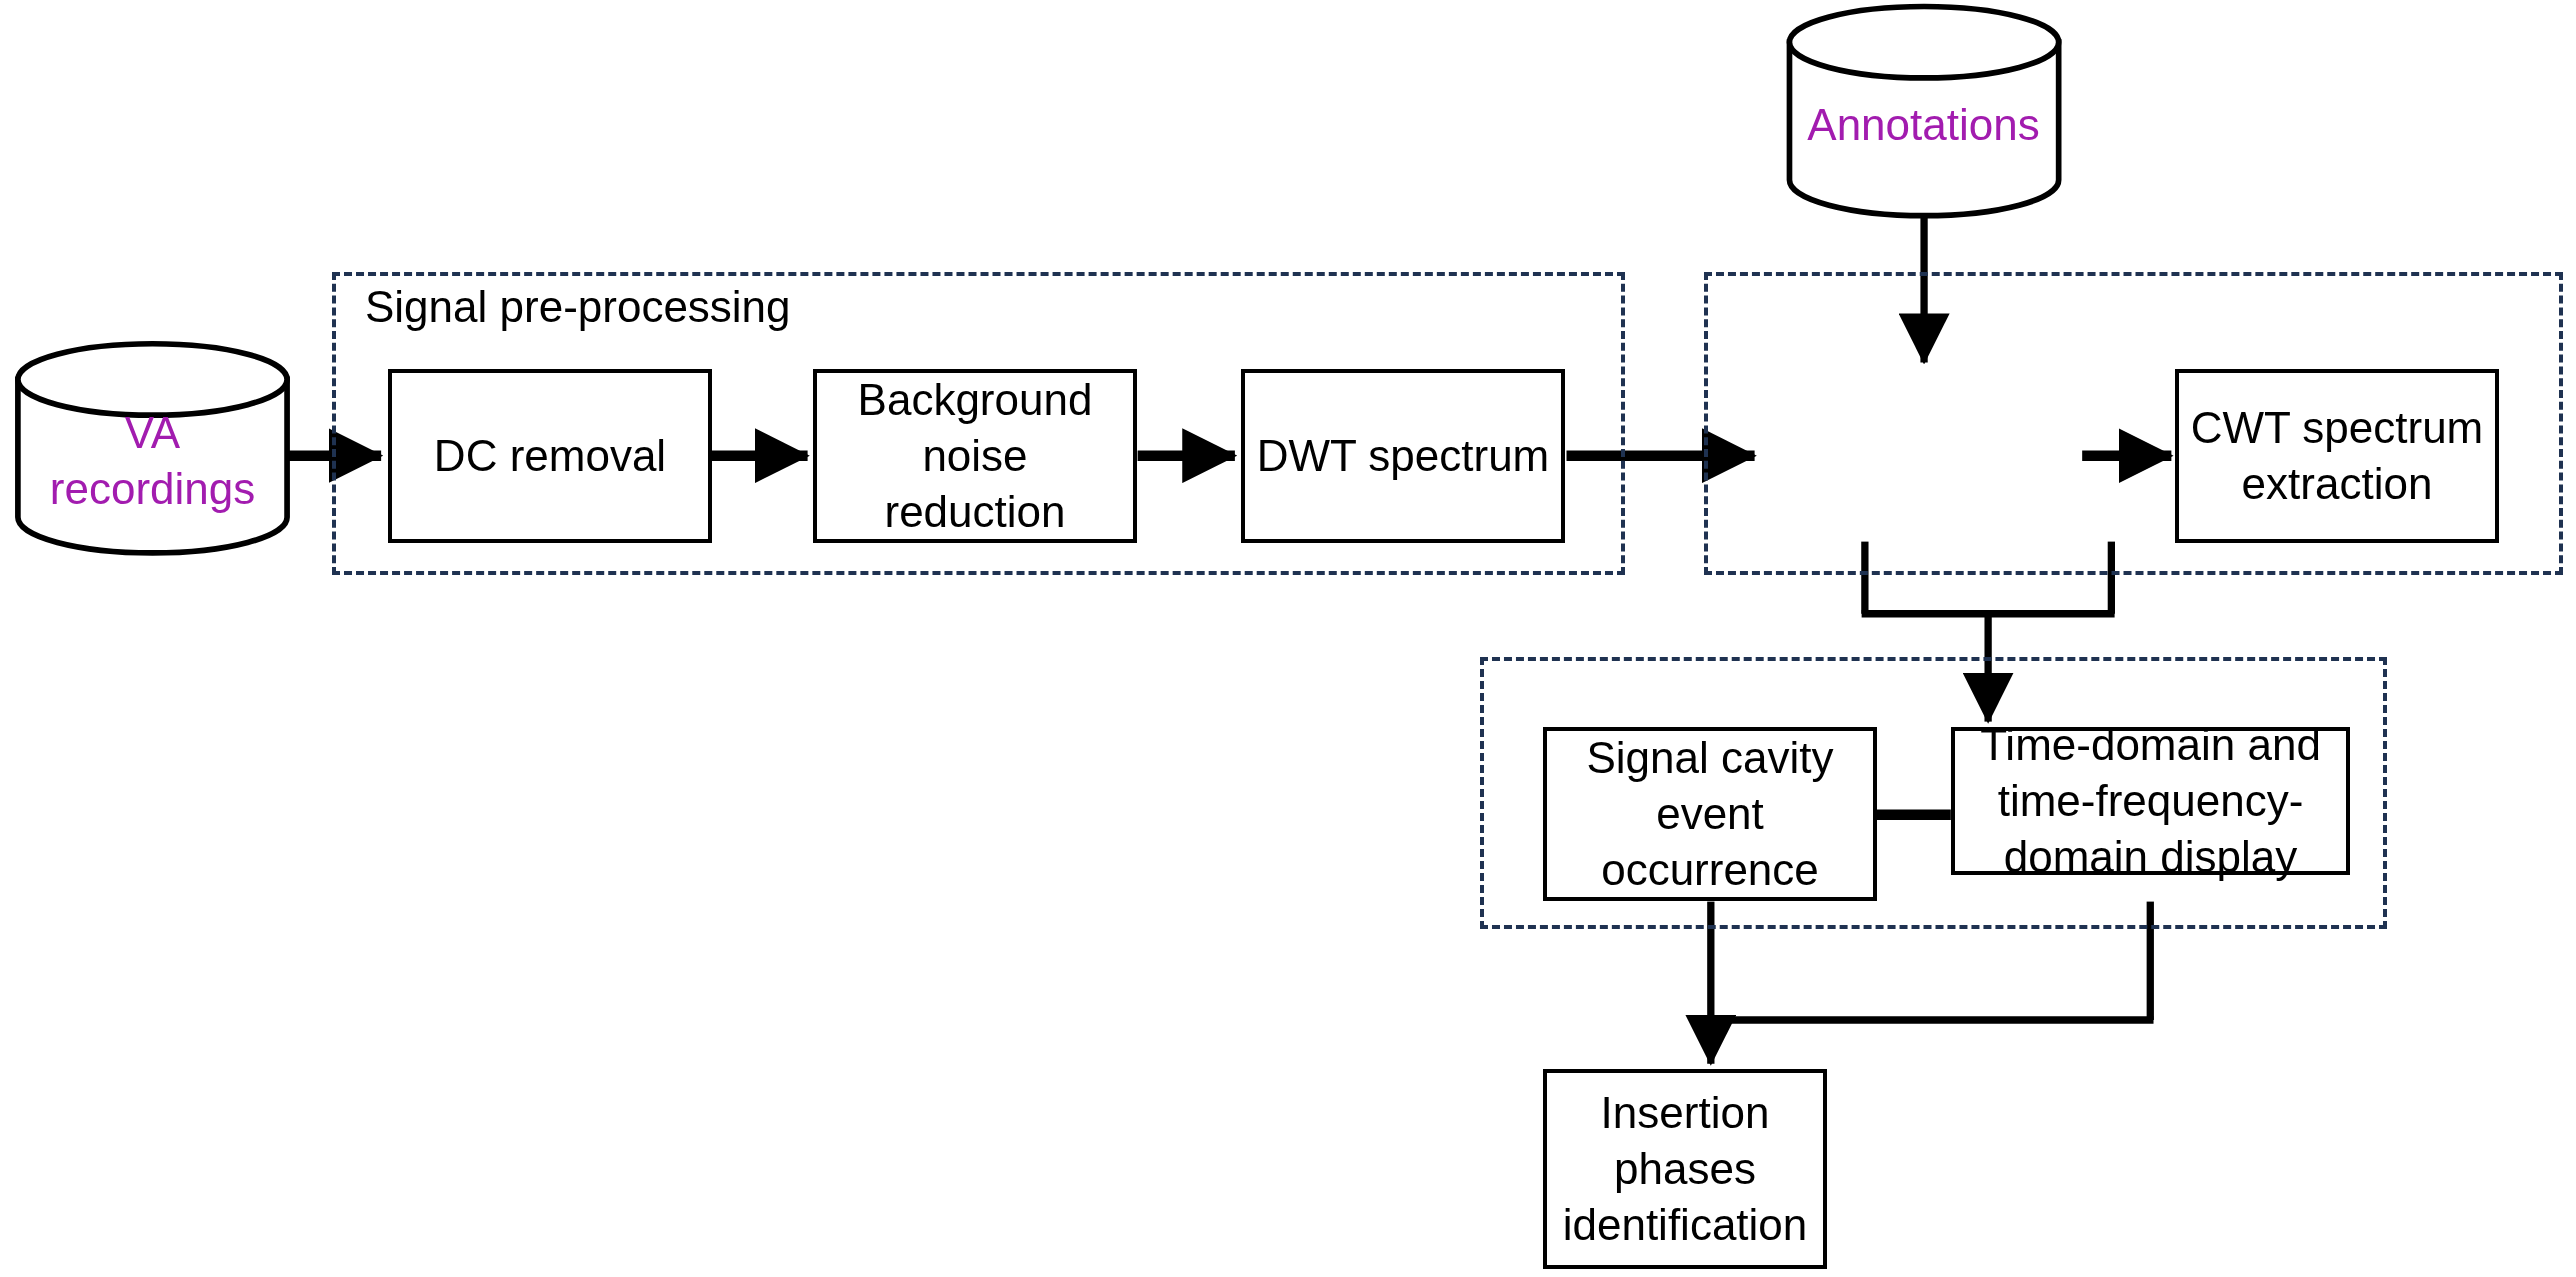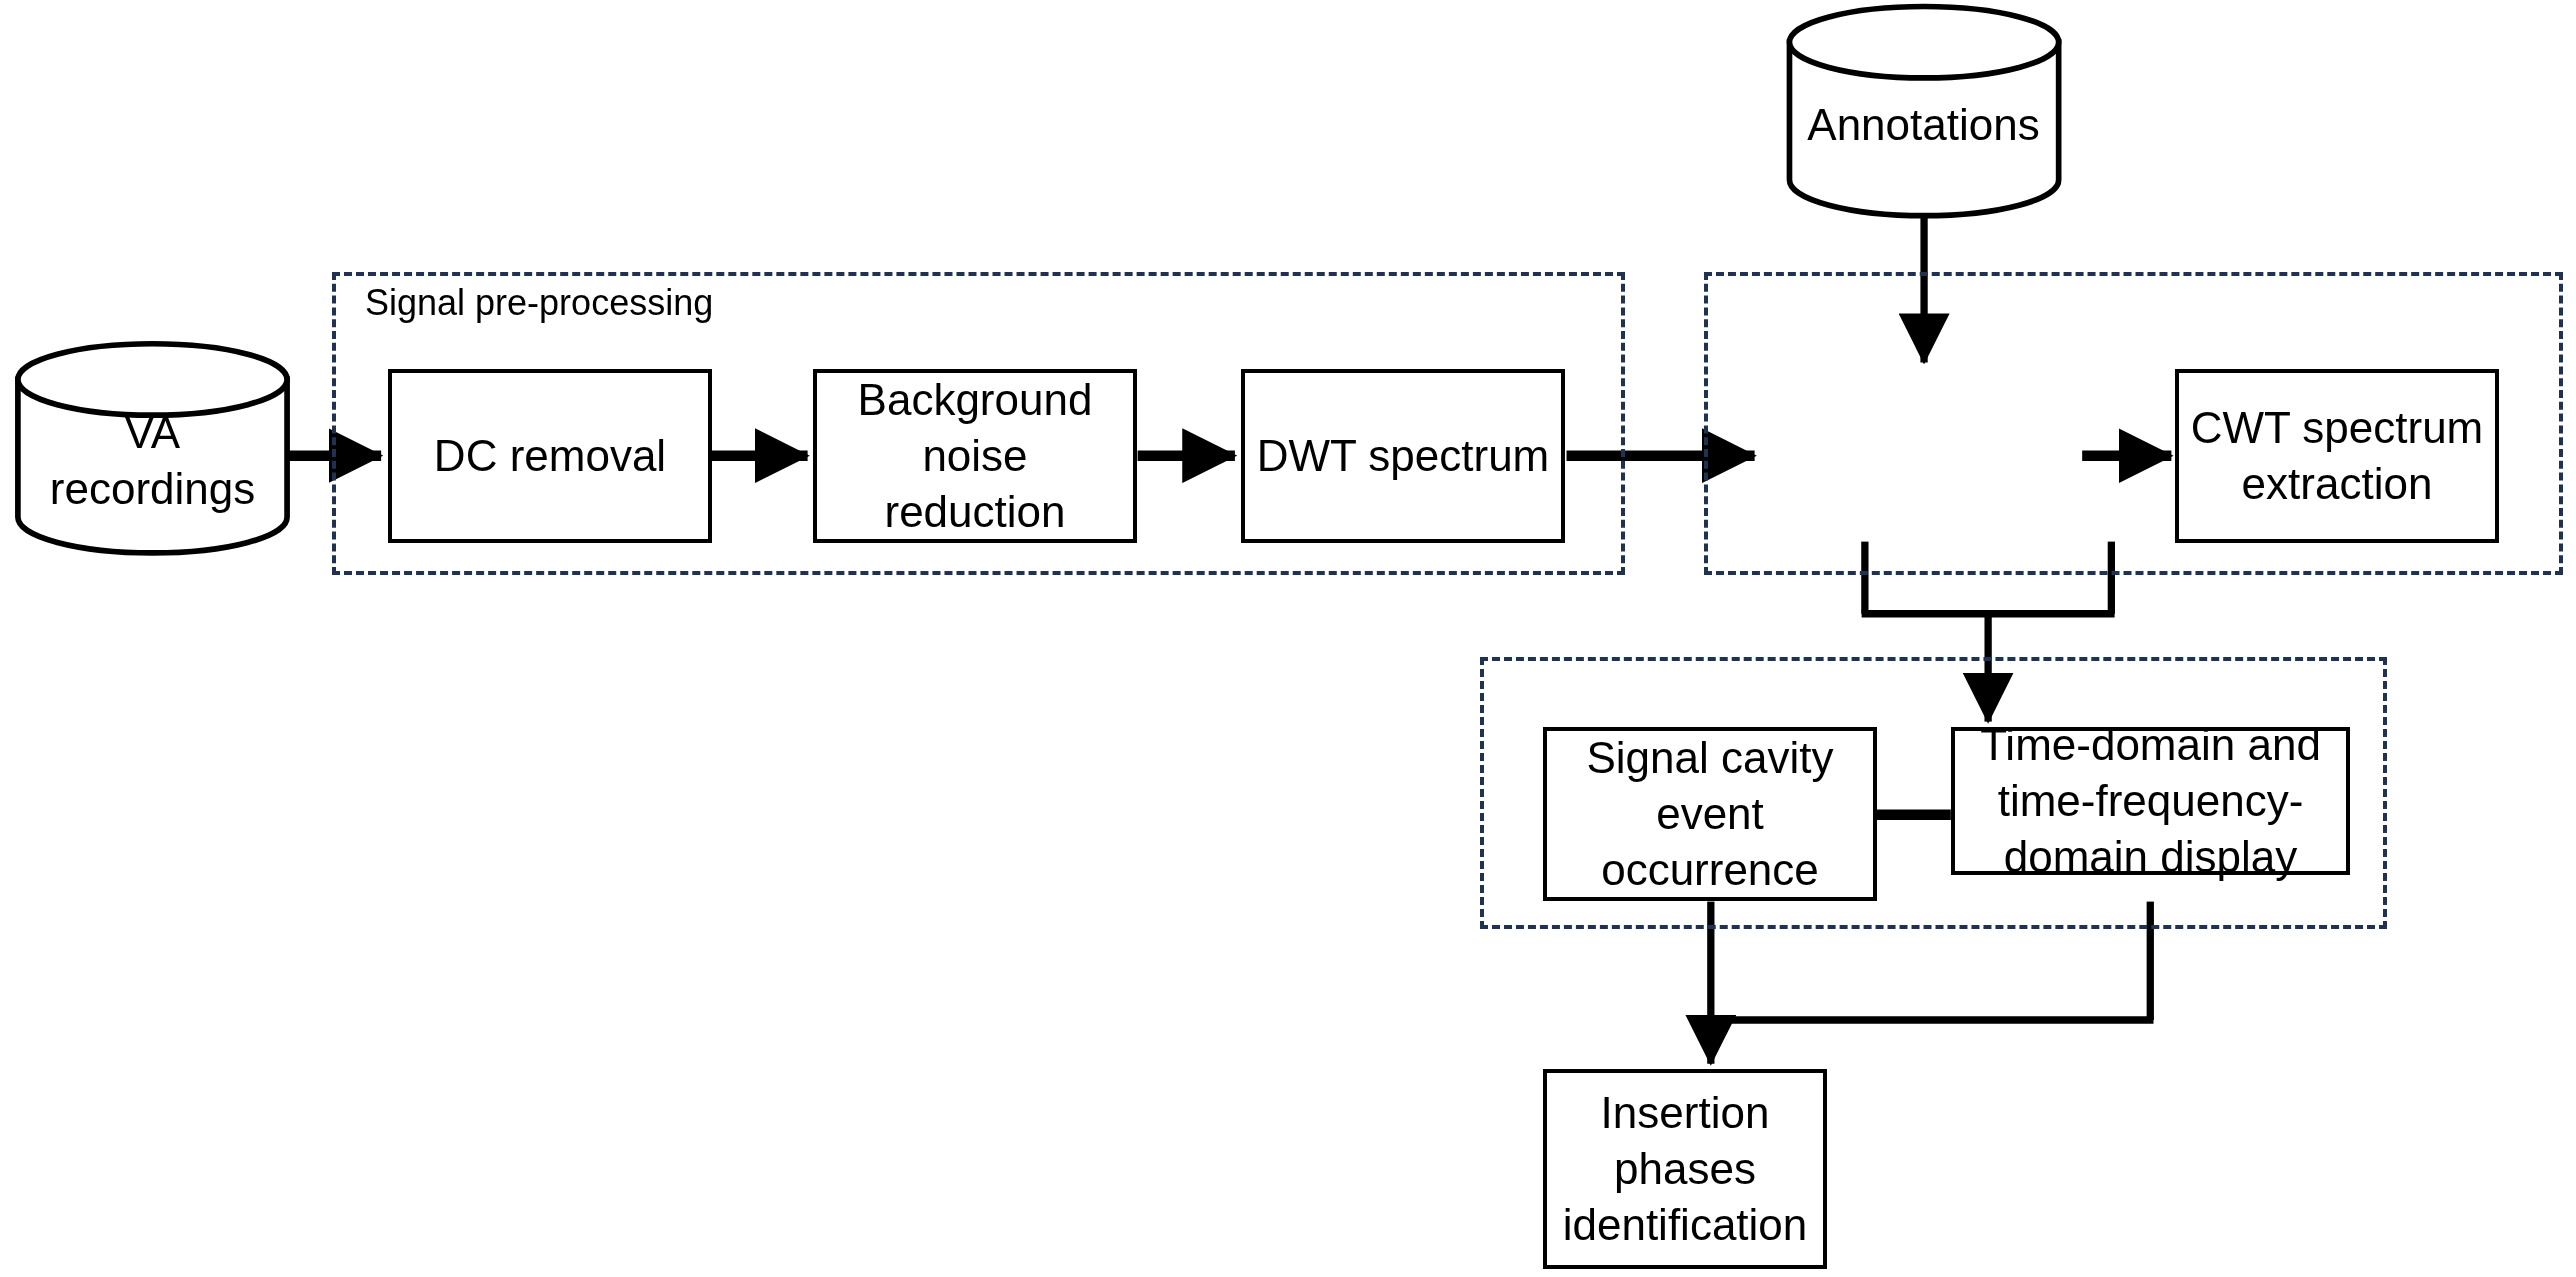--- a/index.html
+++ b/index.html
@@ -24,21 +24,21 @@
     width: 2576px;
     height: 1277px;
   }
   .group-box {
     position: absolute;
     border: 4px dashed #1f3251;
     box-sizing: border-box;
   }
   .group-label {
     position: absolute;
-    font-size: 36px;
+    font-size: 44px;
     color: #000000;
     white-space: nowrap;
     line-height: 1;
   }
   .proc-box {
     position: absolute;
     border: 4px solid #000000;
     box-sizing: border-box;
     background: #ffffff;
     display: flex;
@@ -47,21 +47,21 @@
     text-align: center;
     font-size: 44px;
     color: #000000;
     line-height: 1.28;
     padding: 1.6px 6.5px;
   }
   .cyl-label {
     position: absolute;
     text-align: center;
     font-size: 44px;
-    color: #000000;
+    color: #a21caf;
     line-height: 1.28;
     white-space: pre-line;
   }
 </style>
 </head>
 <body>
 
 <div id="canvas">
 
   <svg class="layer" viewBox="0 0 3177 1575">

